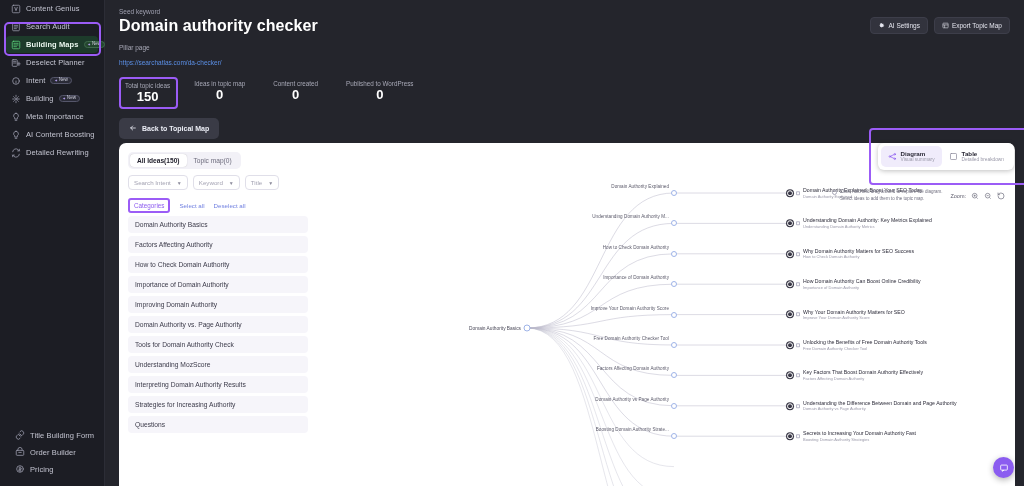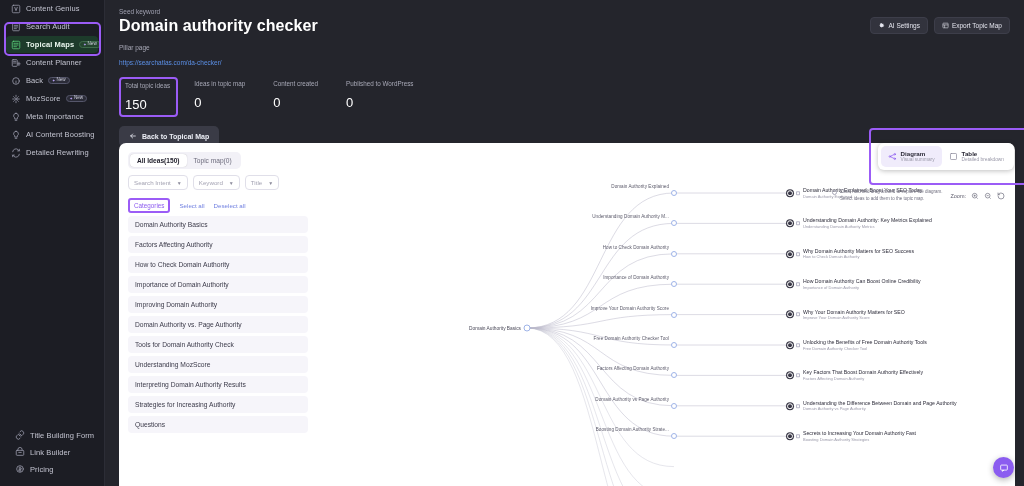--- a/index.html
+++ b/index.html
@@ -102,21 +102,21 @@
   }
   .hbtn svg { width: 7px; height: 7px; display: block; }
 
   .stats {
     display: flex; gap: 0;
     padding: 8px 14px 0 14px;
     position: relative;
   }
   .stat { margin-right: 18px; padding: 3px 6px 3px 4px; }
   .stat .slabel { font-size: 6.3px; color: #a8a9b7; white-space: nowrap; }
-  .stat .svalue { font-size: 13px; color: #fff; font-weight: normal; margin-top: 9px; line-height: 1.1; }
+  .stat .svalue { font-size: 13px; color: #fff; font-weight: bold; margin-top: 1px; line-height: 1.1; text-align: center; }
   .stat.hl {
     border: 2px solid #9b5cf6;
     border-radius: 4px;
     margin-right: 12px;
   }
 
   .backbtn {
     display: inline-flex; align-items: center; gap: 5px;
     margin: 9px 0 0 14px;
     background: #3a3b46;
@@ -352,56 +352,56 @@
           </span>
           <span class="nav-label">Search Audit</span>
         </div>
         <div class="nav-item active">
           <span class="nav-ico">
             <svg viewBox="0 0 24 24" fill="none" stroke="currentColor" stroke-width="1.9" stroke-linecap="round" stroke-linejoin="round">
               <rect x="3" y="3" width="18" height="18" rx="3"></rect>
               <path d="M7 8h2M11 8h2M15 8h2M7 12h2M11 12h2M15 12h2M7 16h2M11 16h2"></path>
             </svg>
           </span>
-          <span class="nav-label">Topical Maps</span>
+          <span class="nav-label">Building Maps</span>
           <span class="badge-new">
             <span class="star">✦</span>
             <span>New</span>
           </span>
         </div>
         <div class="nav-item">
           <span class="nav-ico">
             <svg viewBox="0 0 24 24" fill="none" stroke="currentColor" stroke-width="1.9" stroke-linecap="round" stroke-linejoin="round">
               <rect x="3" y="4" width="12" height="16" rx="2"></rect>
               <path d="M6 8h6M6 12h6M19 10v8M16 14h6"></path>
             </svg>
           </span>
-          <span class="nav-label">Content Planner</span>
+          <span class="nav-label">Deselect Planner</span>
         </div>
         <div class="nav-item">
           <span class="nav-ico">
             <svg viewBox="0 0 24 24" fill="none" stroke="currentColor" stroke-width="1.9" stroke-linecap="round" stroke-linejoin="round">
               <circle cx="12" cy="12" r="8"></circle>
               <path d="M12 12v5"></path>
             </svg>
           </span>
-          <span class="nav-label">Back</span>
+          <span class="nav-label">Intent</span>
           <span class="badge-new">
             <span class="star">✦</span>
             <span>New</span>
           </span>
         </div>
         <div class="nav-item">
           <span class="nav-ico">
             <svg viewBox="0 0 24 24" fill="none" stroke="currentColor" stroke-width="1.9" stroke-linecap="round" stroke-linejoin="round">
               <circle cx="12" cy="12" r="2.5"></circle>
               <path d="M12 3v3M12 18v3M4 12h3M17 12h3M6.3 6.3l2 2M15.7 15.7l2 2M17.7 6.3l-2 2M8.3 15.7l-2 2"></path>
             </svg>
           </span>
-          <span class="nav-label">MozScore</span>
+          <span class="nav-label">Building</span>
           <span class="badge-new">
             <span class="star">✦</span>
             <span>New</span>
           </span>
         </div>
         <div class="nav-item">
           <span class="nav-ico">
             <svg viewBox="0 0 24 24" fill="none" stroke="currentColor" stroke-width="1.9" stroke-linecap="round" stroke-linejoin="round">
               <path d="M12 3a6 6 0 00-3 11v3h6v-3a6 6 0 00-3-11z"></path>
               <path d="M10 20h4"></path>
@@ -441,21 +441,21 @@
           </span>
           <span class="nav-label">Title Building Form</span>
         </div>
         <div class="nav-item">
           <span class="nav-ico">
             <svg viewBox="0 0 24 24" fill="none" stroke="currentColor" stroke-width="1.9" stroke-linecap="round" stroke-linejoin="round">
               <rect x="3" y="8" width="18" height="12" rx="2"></rect>
               <path d="M7 8V6a5 5 0 0110 0v2M9 13h6"></path>
             </svg>
           </span>
-          <span class="nav-label">Link Builder</span>
+          <span class="nav-label">Order Builder</span>
         </div>
         <div class="nav-item">
           <span class="nav-ico">
             <svg viewBox="0 0 24 24" fill="none" stroke="currentColor" stroke-width="1.9" stroke-linecap="round" stroke-linejoin="round">
               <circle cx="12" cy="12" r="8"></circle>
               <path d="M12 7v10M9.5 9.5h4a1.8 1.8 0 010 3.6h-3a1.8 1.8 0 000 3.6h4"></path>
             </svg>
           </span>
           <span class="nav-label">Pricing</span>
         </div>

